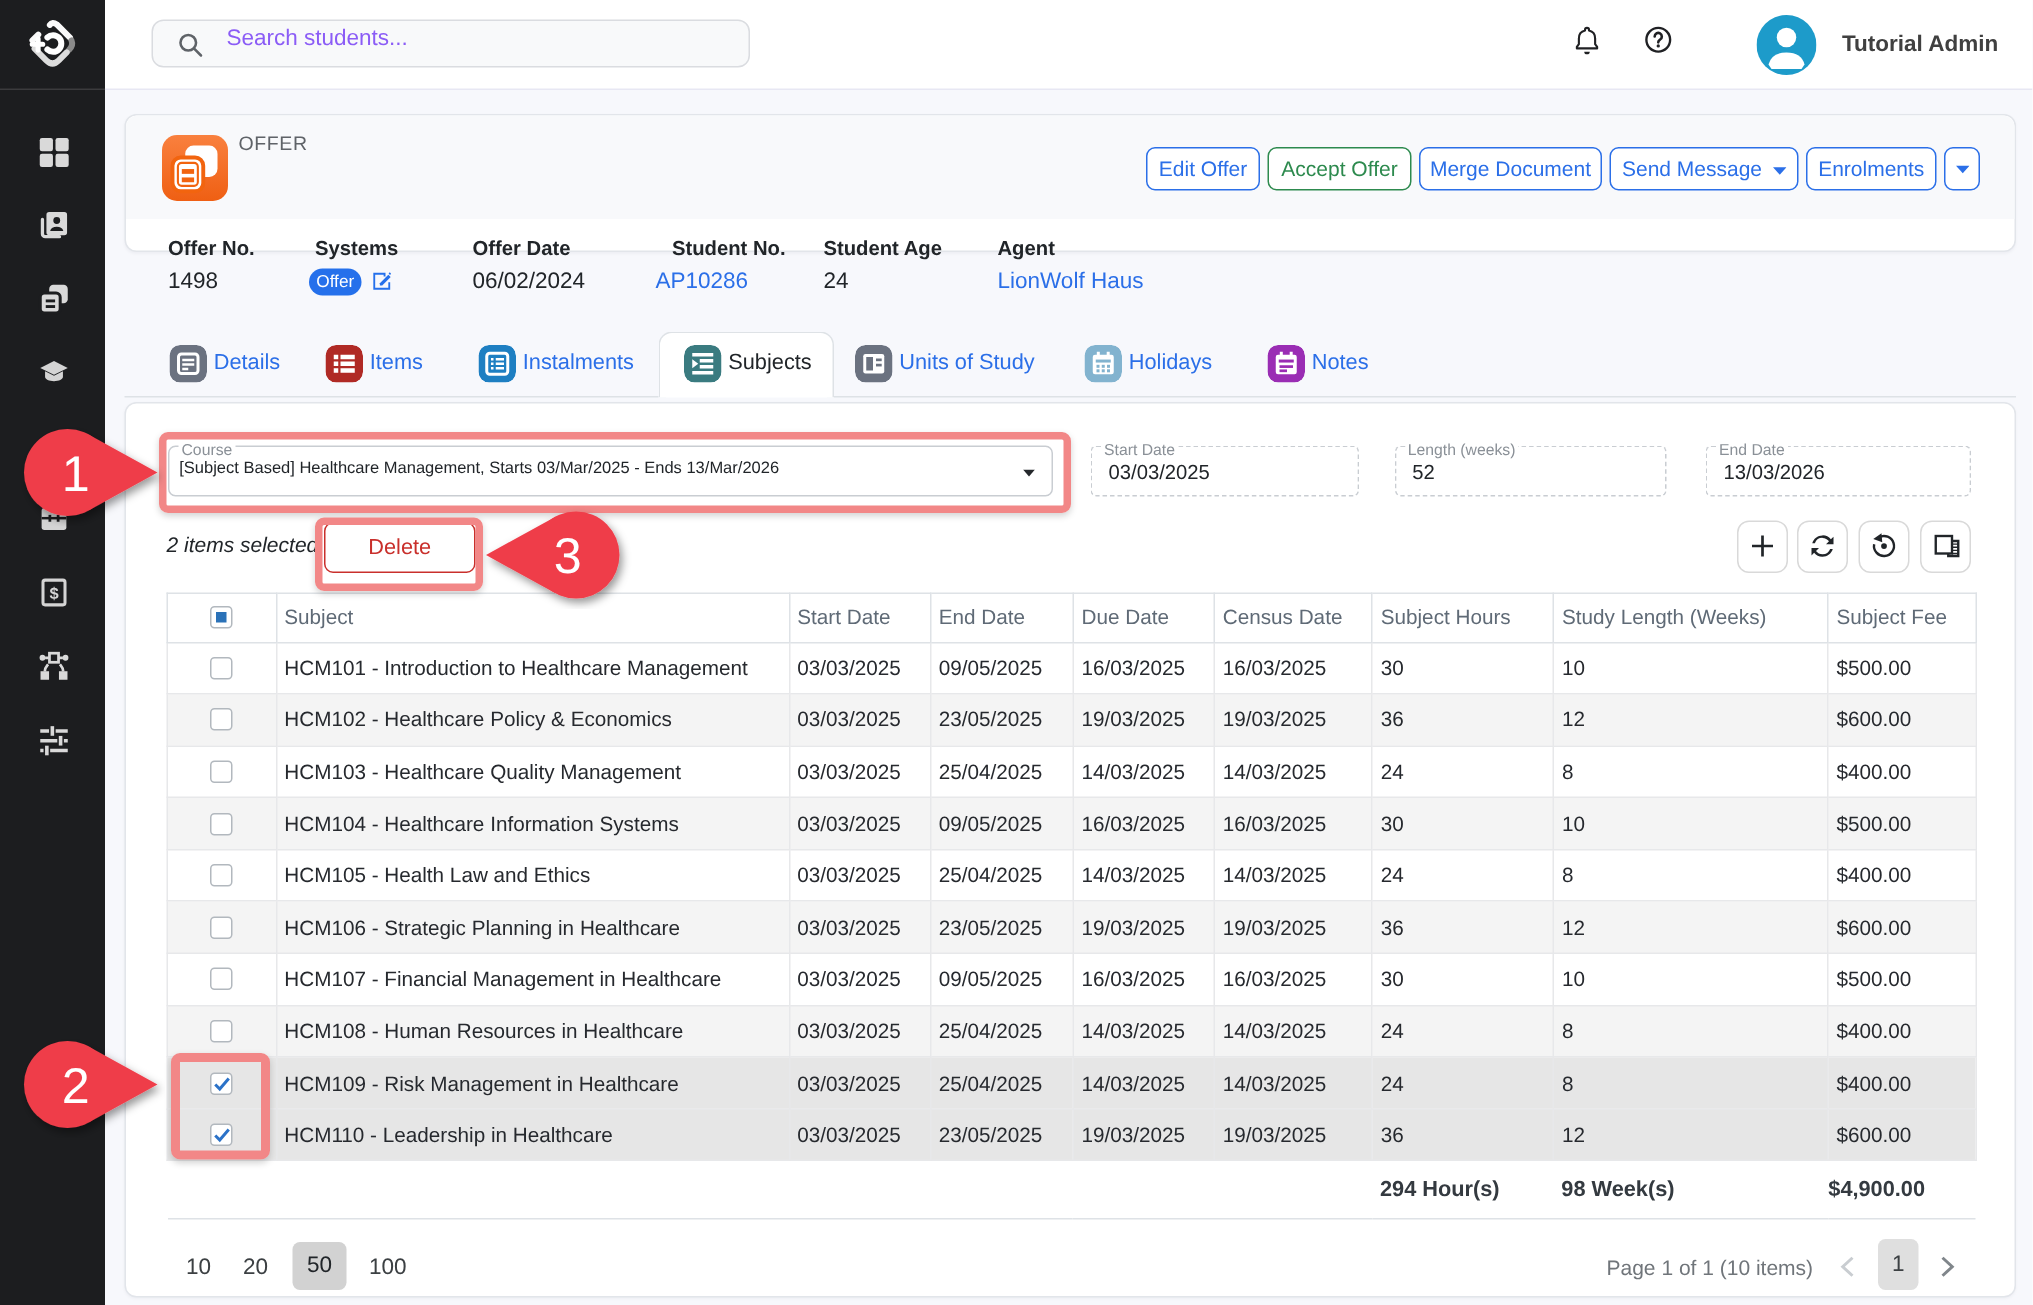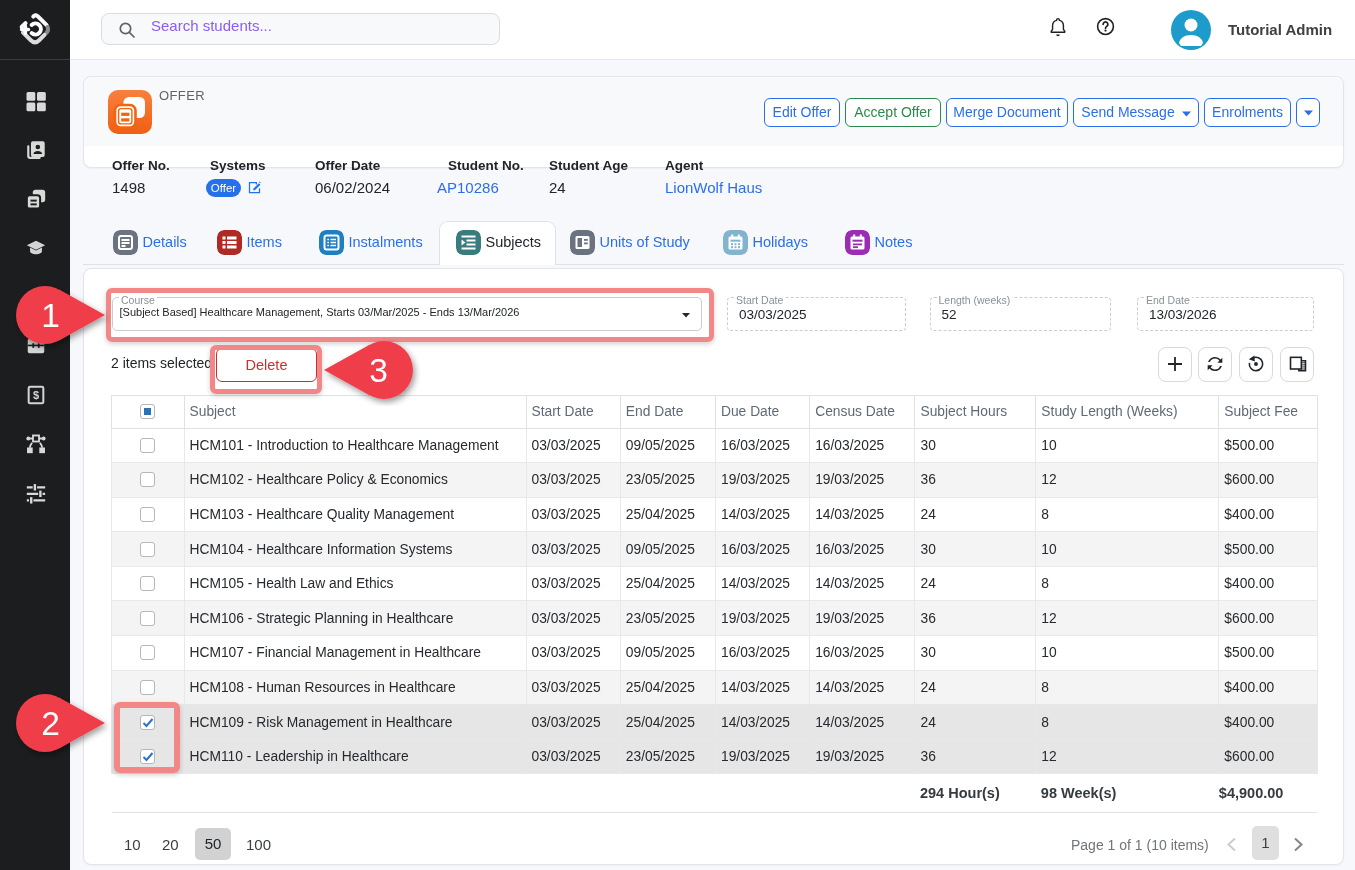--- a/index.html
+++ b/index.html
@@ -311,21 +311,21 @@
   </div>
 <div class="ffield" style="left:929.5px;width:181px;">
     <div class="flabel">Length (weeks)</div>
     <div class="fval">52</div>
   </div>
 <div class="ffield" style="left:1137px;width:177px;">
     <div class="flabel">End Date</div>
     <div class="fval">13/03/2026</div>
   </div>
 
-<div class="abs" style="left:111px;top:355px;font-size:14px;color:#212529;">2 items selected</div>
+<div class="abs" style="left:111px;top:355px;font-size:14px;color:#212529;font-style:italic;">2 items selected</div>
 <div class="abs" style="left:216px;top:348px;width:101px;height:34px;border:1px solid #c9302c;border-radius:6px;background:#fff;color:#c9302c;font-size:14.5px;text-align:center;line-height:32px;">Delete</div>
 
 <div class="tbtn" style="left:1158px;"><svg style="margin:6px 0 0 6px" width="20" height="20" viewBox="0 0 20 20">
       <path d="M10 3 v14 M3 10 h14" stroke="#212529" stroke-width="1.8"></path>
     </svg></div>
 <div class="tbtn" style="left:1198px;"><svg style="margin:6px 0 0 6px" width="20" height="20" viewBox="0 0 24 24" fill="#212529">
       <path d="M12 5.5 c2.1 0 4 1 5.2 2.6 l-2.4 2.4 h6 v-6 l-2.1 2.1 A8.4 8.4 0 0 0 12 3.5 c-3.9 0-7.2 2.6-8.2 6.2 h2.1 A6.5 6.5 0 0 1 12 5.5 z"></path>
       <path d="M12 18.5 c-2.1 0-4-1-5.2-2.6 l2.4-2.4 h-6 v6 l2.1-2.1 A8.4 8.4 0 0 0 12 20.5 c3.9 0 7.2-2.6 8.2-6.2 h-2.1 A6.5 6.5 0 0 1 12 18.5 z"></path>
     </svg></div>
 <div class="tbtn" style="left:1239px;"><svg style="margin:6px 0 0 6px" width="20" height="20" viewBox="0 0 24 24">

